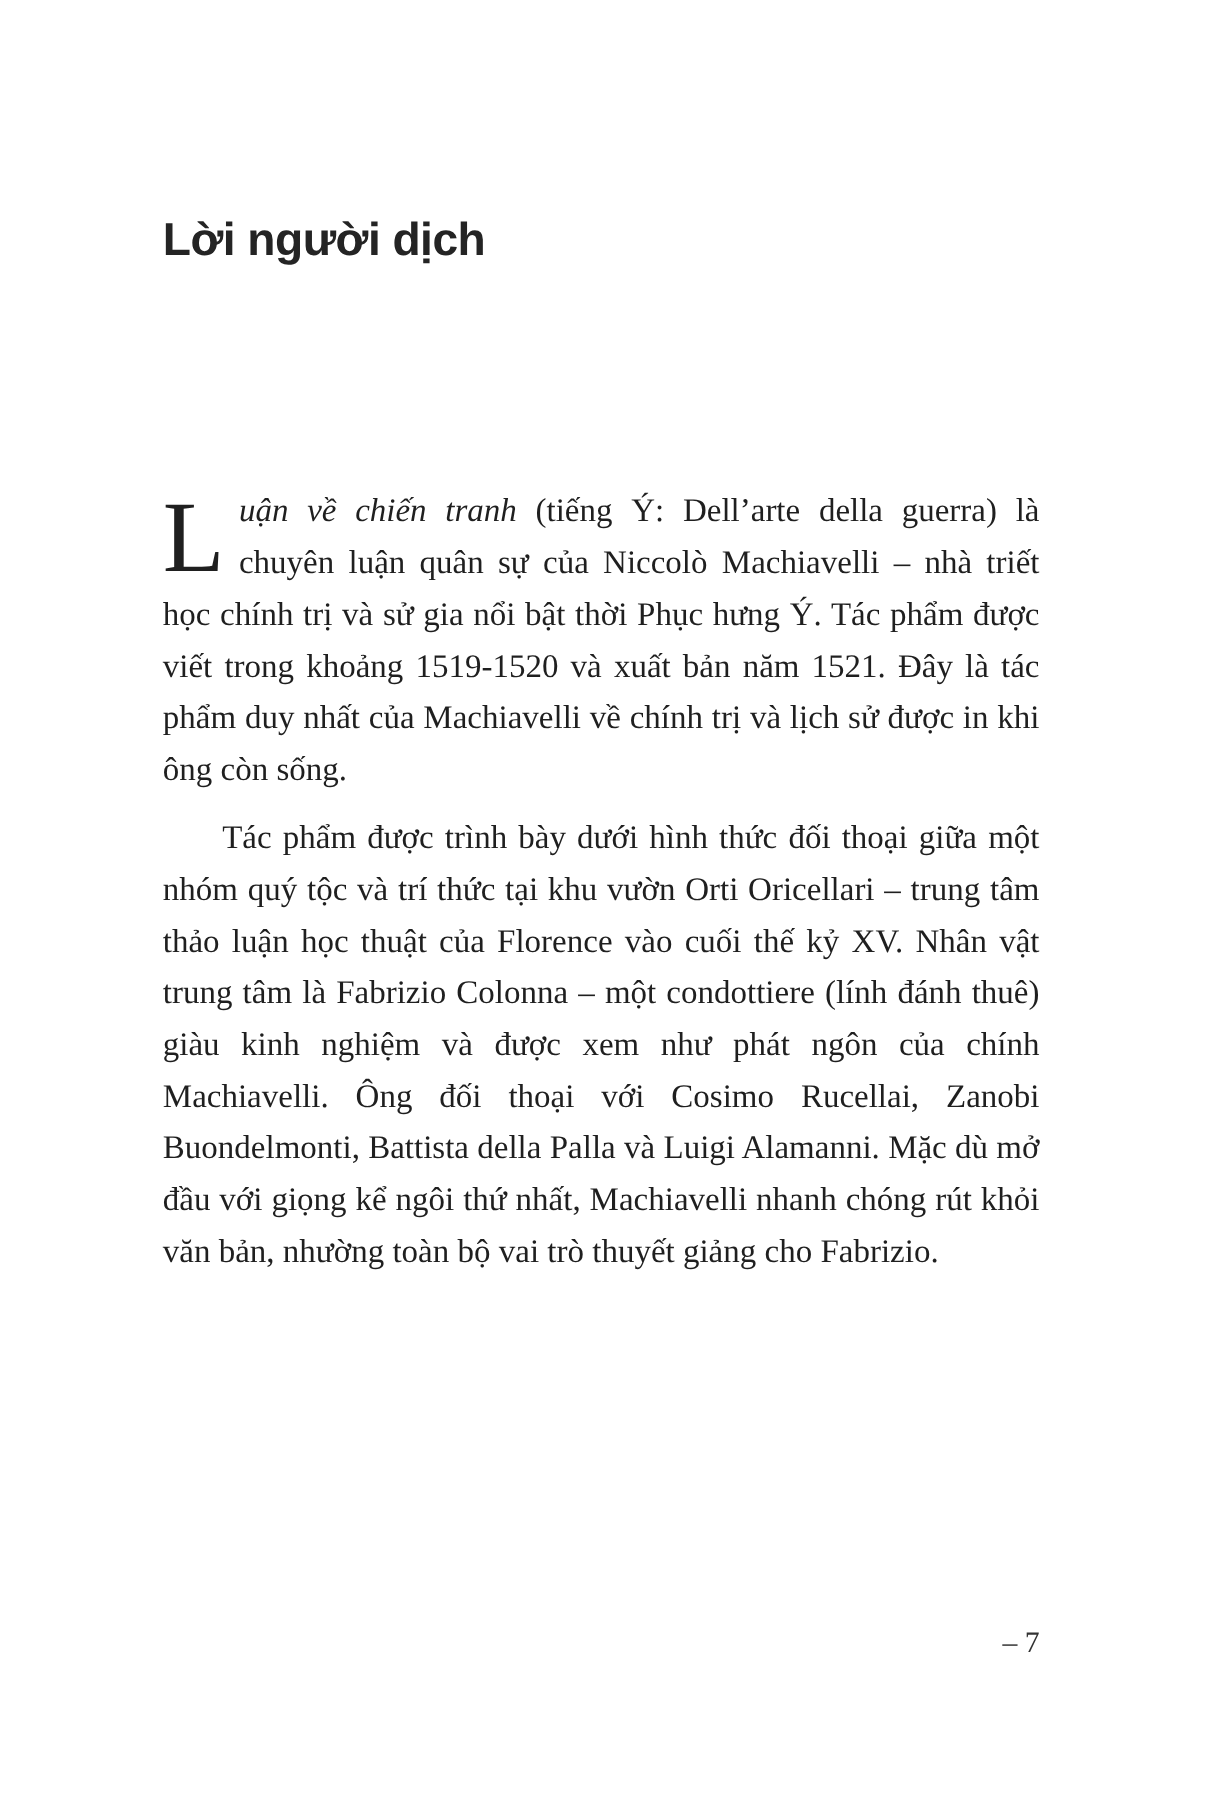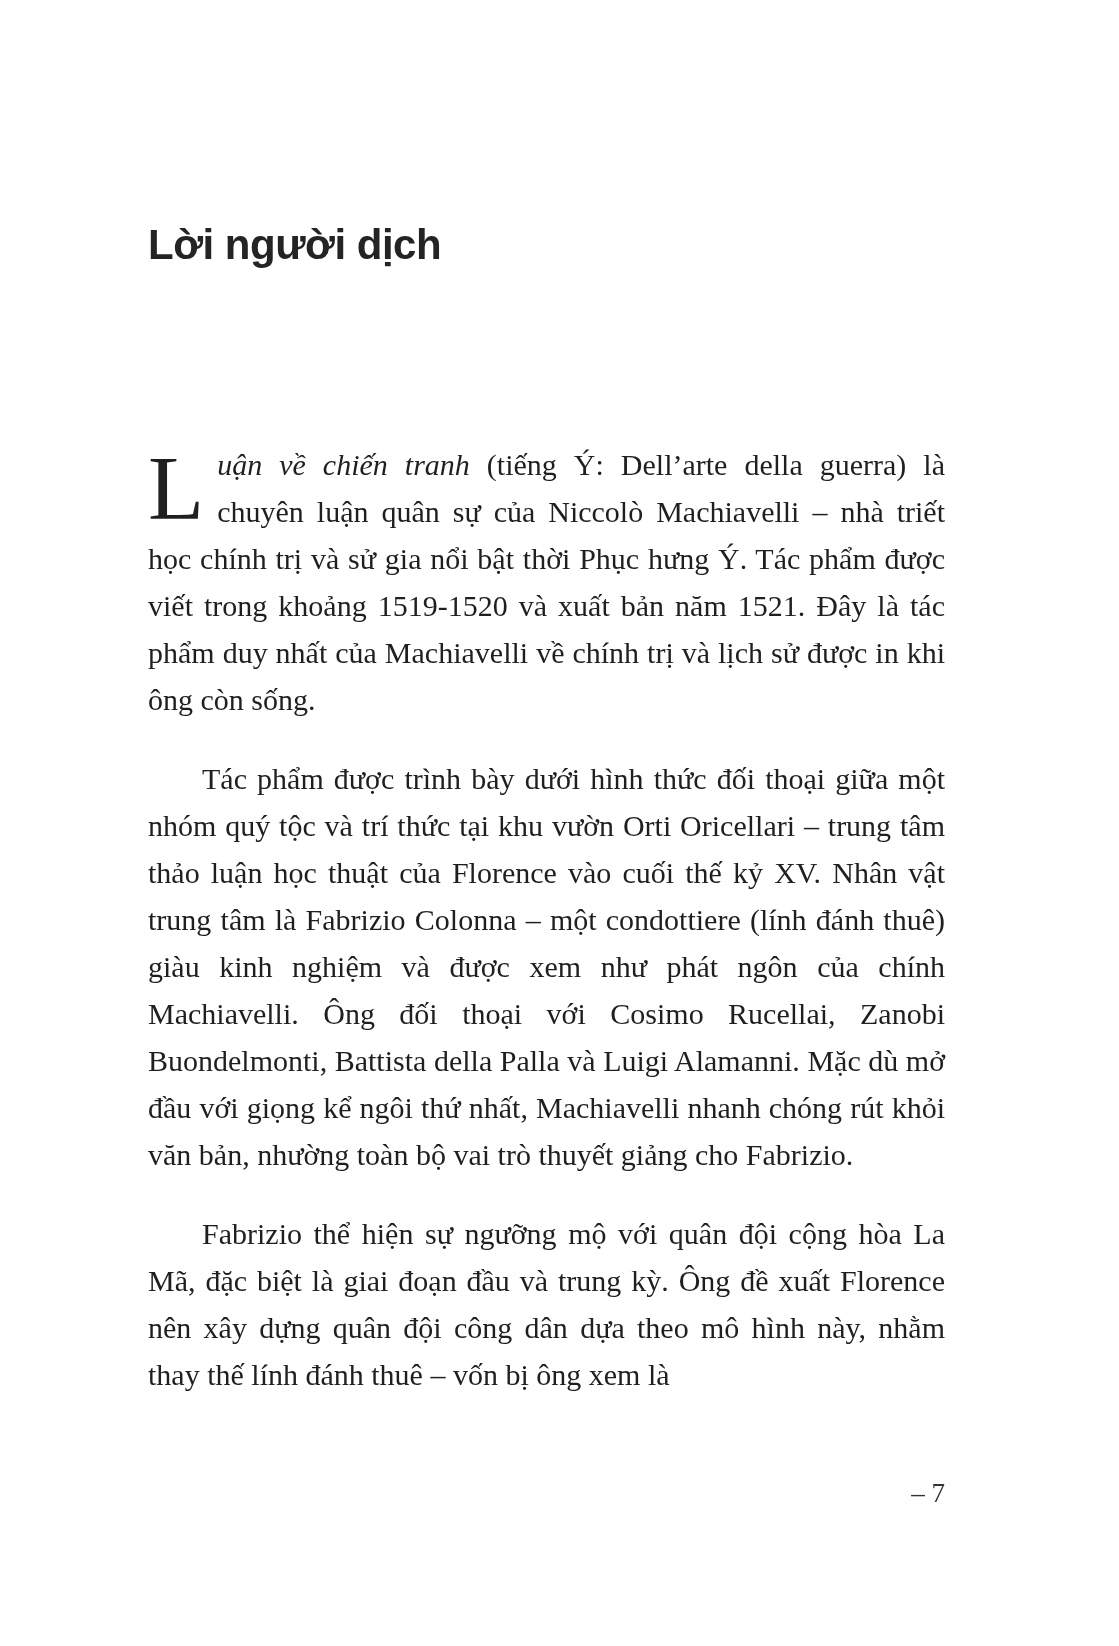--- a/index.html
+++ b/index.html
@@ -11,21 +11,21 @@
     position: relative;
     width: 1119px;
     height: 1646px;
     background: #ffffff;
     overflow: hidden;
     font-family: "Liberation Serif", serif;
   }
   .title {
     position: absolute;
     left: 148px;
-    top: 222px;
+    top: 195px;
     margin: 0;
     font-family: "Liberation Sans", "DejaVu Sans", sans-serif;
     font-weight: 700;
     font-size: 42px;
     line-height: 1.1;
     letter-spacing: -0.5px;
     color: #242424;
   }
   .content {
     position: absolute;
@@ -35,21 +35,21 @@
     font-family: "Liberation Serif", serif;
     font-size: 30px;
     line-height: 47px;
     text-align: justify;
     color: #1f1f1f;
   }
   .content p {
     margin: 0;
   }
   .content p + p {
-    margin-top: 32px;
+    margin-top: 15px;
   }
   .para.indent {
     text-indent: 54px;
   }
   .dropcap {
     float: left;
     font-family: "Liberation Serif", serif;
     font-weight: 400;
     font-size: 92px;
     line-height: 84px;
@@ -73,19 +73,18 @@
 <div class="page">
 
   <h1 class="title">Lời người dịch</h1>
 
   <div class="content">
 
     <p class="para first"><span class="dropcap">L</span><em class="lead-italic">uận về chiến tranh</em><span> (tiếng Ý: Dell’arte della guerra) là chuyên luận quân sự của Niccolò Machiavelli – nhà triết học chính trị và sử gia nổi bật thời Phục hưng Ý. Tác phẩm được viết trong khoảng 1519-1520 và xuất bản năm 1521. Đây là tác phẩm duy nhất của Machiavelli về chính trị và lịch sử được in khi ông còn sống.</span></p>
 
     <p class="para indent">Tác phẩm được trình bày dưới hình thức đối thoại giữa một nhóm quý tộc và trí thức tại khu vườn Orti Oricellari – trung tâm thảo luận học thuật của Florence vào cuối thế kỷ XV. Nhân vật trung tâm là Fabrizio Colonna – một condottiere (lính đánh thuê) giàu kinh nghiệm và được xem như phát ngôn của chính Machiavelli. Ông đối thoại với Cosimo Rucellai, Zanobi Buondelmonti, Battista della Palla và Luigi Alamanni. Mặc dù mở đầu với giọng kể ngôi thứ nhất, Machiavelli nhanh chóng rút khỏi văn bản, nhường toàn bộ vai trò thuyết giảng cho Fabrizio.</p>
 
-    <p class="para indent">Fabrizio thể hiện sự ngưỡng mộ với quân đội cộng hòa La Mã, đặc biệt là giai đoạn đầu và trung kỳ. Ông đề xuất Florence nên xây dựng quân đội công dân dựa theo mô hình này, nhằm thay thế lính đánh thuê – vốn bị ông xem là</p>
 
   </div>
 
   <div class="page-number">– 7</div>
 
 </div>
 
 </body></html>

